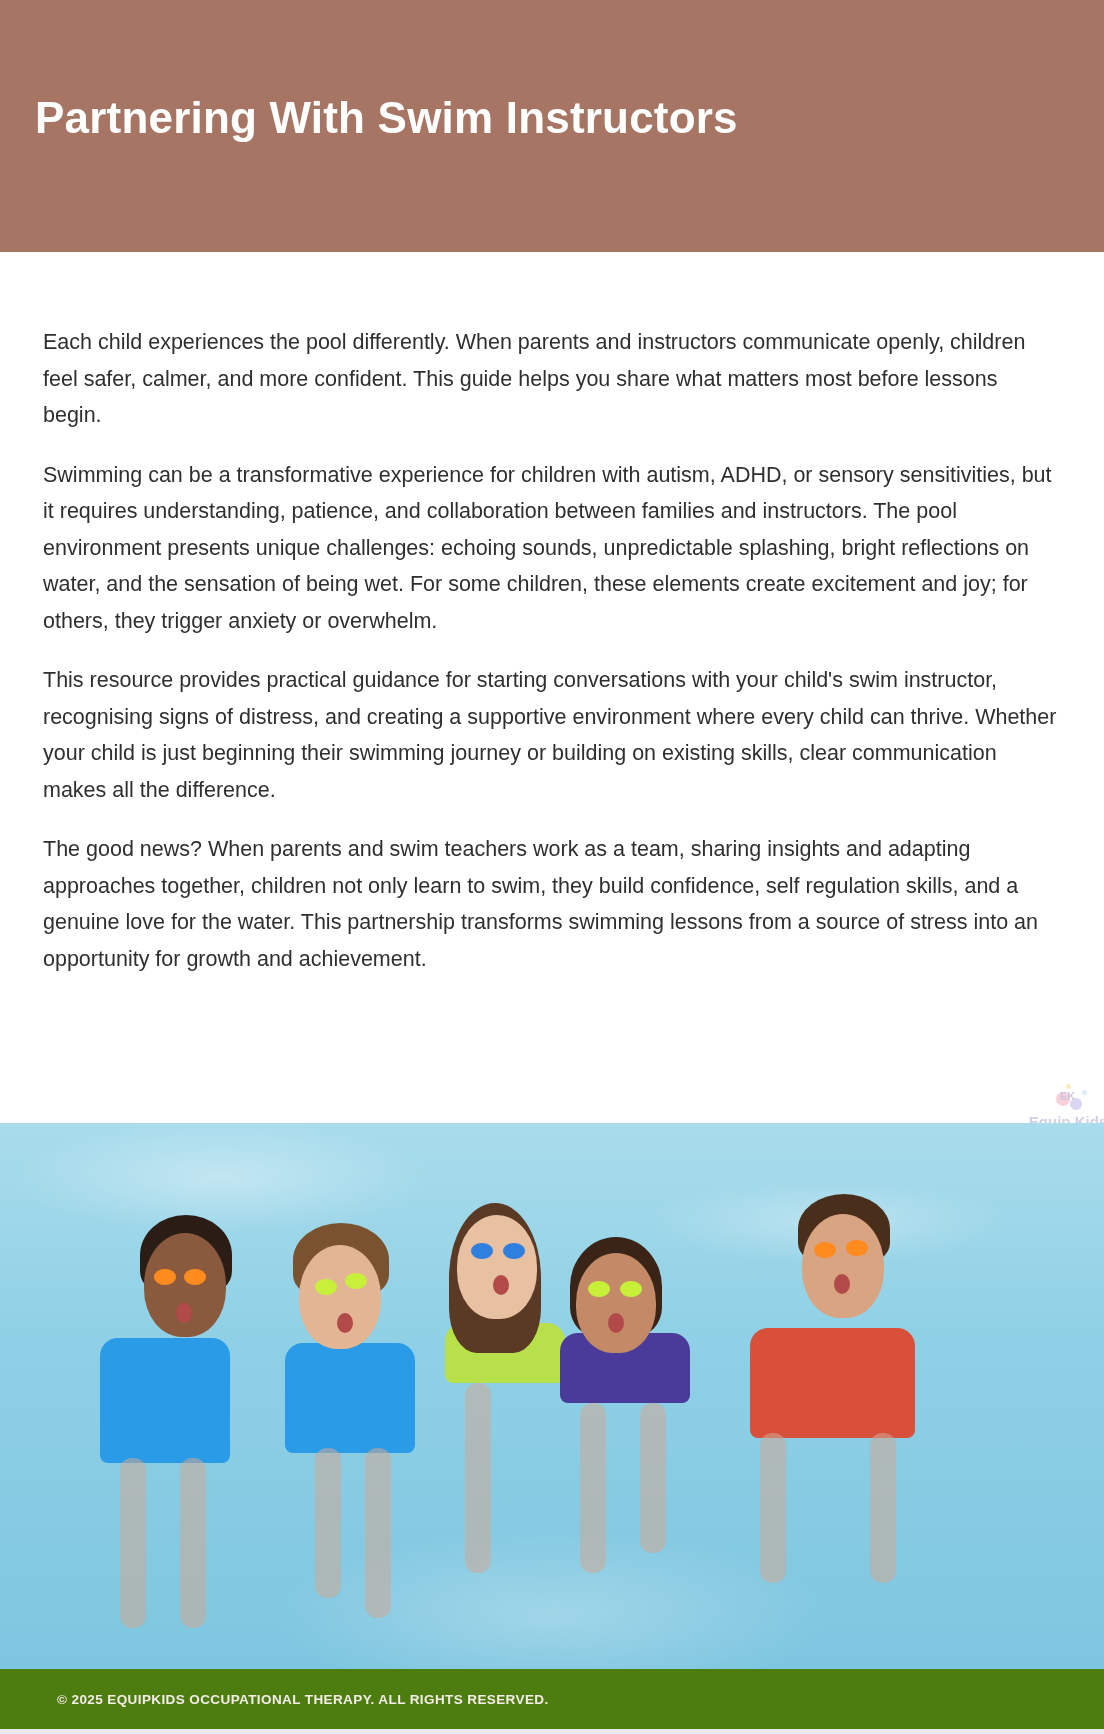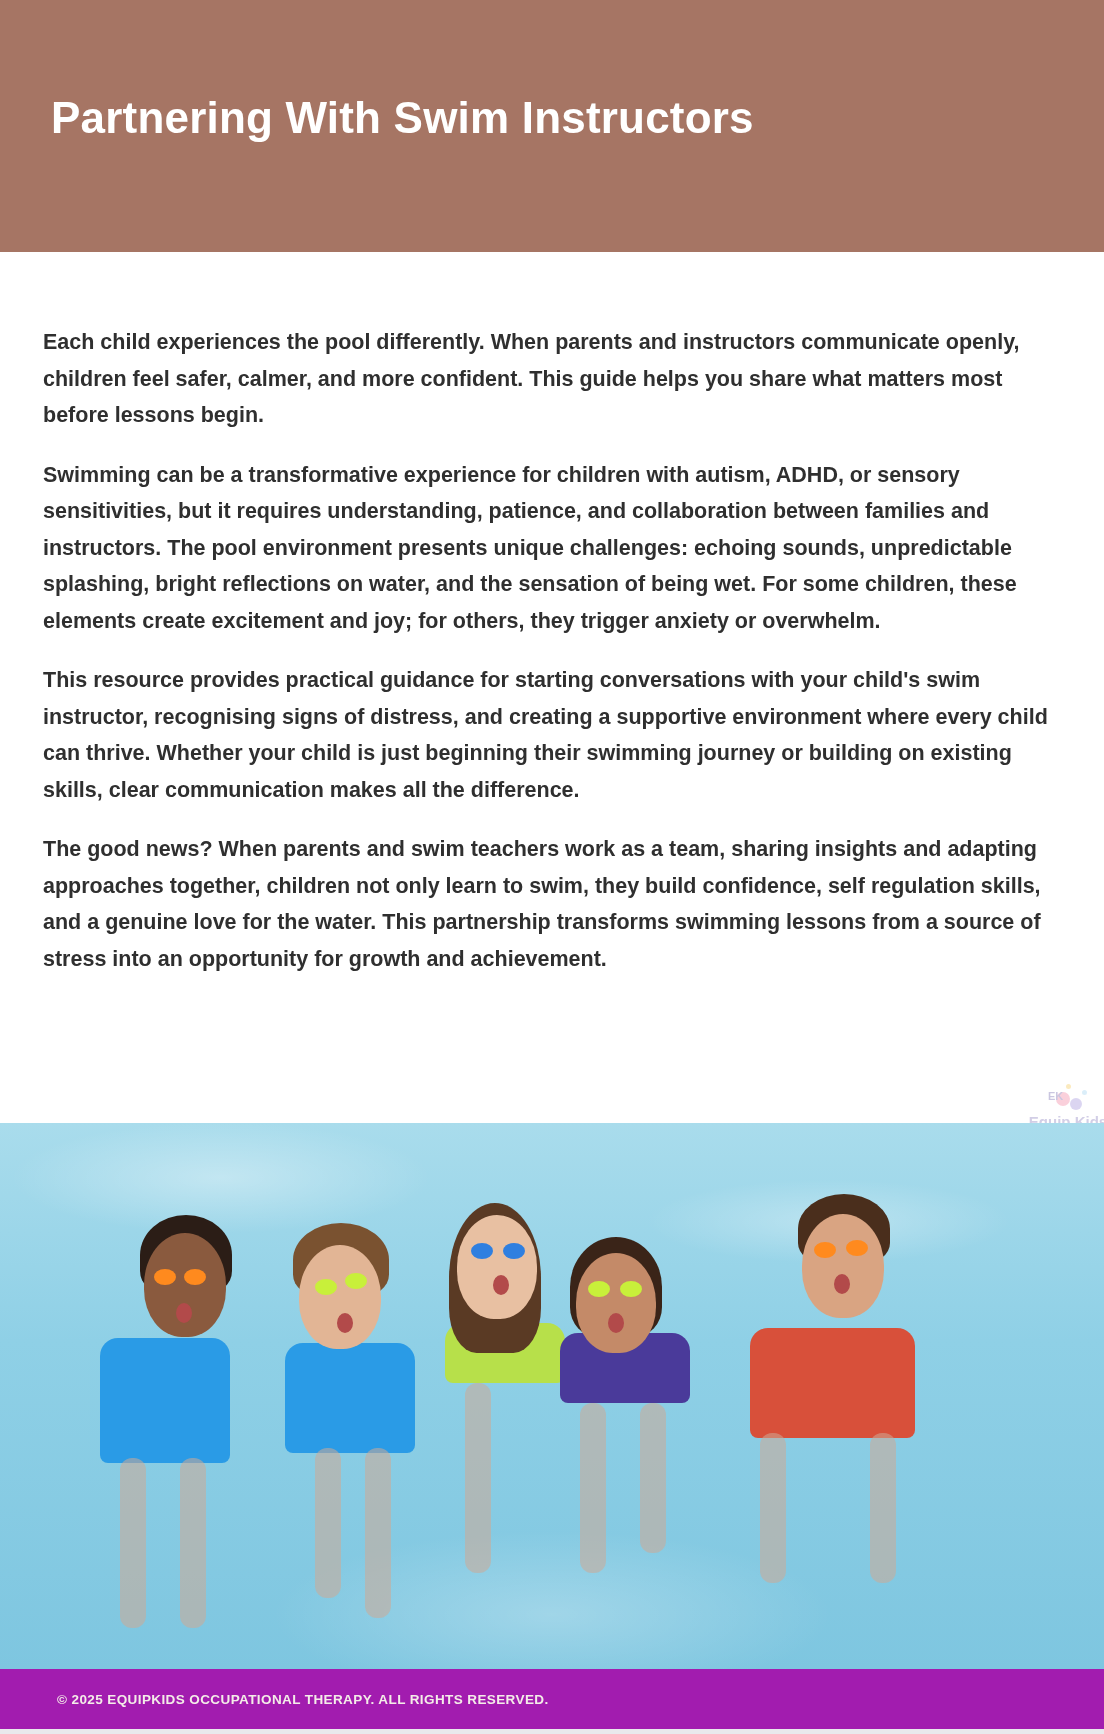--- a/index.html
+++ b/index.html
@@ -4,63 +4,63 @@
 <style>
   html, body { margin: 0; padding: 0; }
   body {
     width: 1104px; height: 1734px; overflow: hidden;
     background: #e9e9ec;
     font-family: "Liberation Sans", "DejaVu Sans", sans-serif;
   }
   .page { width: 1104px; background: #ffffff; position: relative; }
   .header {
     height: 252px; background: #a67564; color: #ffffff;
-    box-sizing: border-box; padding-left: 51px; padding-top: 92px;
+    box-sizing: border-box; padding-left: 35px; padding-top: 92px;
   }
   .header h1 {
     margin: 0; font-size: 44px; font-weight: 700; letter-spacing: 0.2px; line-height: 52px;
   }
   .header .sub {
     margin-top: 18px; margin-left: 2px; font-size: 33px; font-weight: 400; line-height: 40px;
   }
   .content {
     padding: 0 43px; height: 871px; box-sizing: border-box; padding-top: 72px; position: relative;
   }
   .content h2 {
     margin: 0 0 26px 0; font-size: 33px; font-weight: 700; color: #262626; line-height: 42px;
   }
   .content p {
-    margin: 0 0 23px 0; font-size: 21.5px; line-height: 36.5px; color: #2f2f2f; font-weight: bold;
+    margin: 0 0 23px 0; font-size: 21.5px; line-height: 36.5px; color: #2f2f2f;
   }
   .logo {
     position: absolute; right: 0; top: 818px; width: 72px; height: 60px;
     display: flex; flex-direction: column; align-items: center; justify-content: flex-end;
     opacity: 0.35;
   }
   .logo .mark { position: relative; width: 40px; height: 30px; }
   .logo .dot { position: absolute; border-radius: 50%; }
-  .logo .mono { font-size: 11px; font-weight: 700; color: #6b5fa8; position: absolute; left: 0; top: 6px; }
+  .logo .mono { font-size: 11px; font-weight: 700; color: #6b5fa8; position: absolute; left: 12px; top: 6px; }
   .logo .word { font-size: 15px; font-weight: 700; color: #7f74b8; line-height: 16px; white-space: nowrap; }
   .photo {
     height: 546px; width: 1104px; position: relative; overflow: hidden;
     background:
       radial-gradient(ellipse 300px 80px at 20% 10%, rgba(255,255,255,0.35), transparent 70%),
       radial-gradient(ellipse 260px 60px at 75% 18%, rgba(255,255,255,0.3), transparent 70%),
       radial-gradient(ellipse 400px 120px at 50% 90%, rgba(255,255,255,0.25), transparent 70%),
       linear-gradient(180deg, #a9dcec 0%, #8fd0e6 40%, #7ec6e0 100%);
   }
   .kid { position: absolute; }
   .kid .head { position: absolute; border-radius: 50% 50% 46% 46%; }
   .kid .hair { position: absolute; border-radius: 50% 50% 30% 30%; }
   .kid .goggle { position: absolute; width: 22px; height: 16px; border-radius: 50%; top: 0; }
   .kid .mouth { position: absolute; width: 16px; height: 20px; border-radius: 50%; background: #b24a4a; }
   .kid .suit { position: absolute; border-radius: 18px 18px 8px 8px; }
   .kid .leg { position: absolute; width: 26px; background: rgba(206,170,150,0.55); border-radius: 12px; }
   .footer {
-    height: 60px; background: #a21caf; color: #f4ece8; box-sizing: border-box;
+    height: 60px; background: #4d7c0f; color: #f4ece8; box-sizing: border-box;
     padding-left: 57px; display: flex; align-items: center;
     font-size: 13.5px; font-weight: 700; letter-spacing: 0.4px;
   }
 </style>
 </head>
 <body>
 
 <div class="page">
   <header class="header">
     <h1>Partnering With Swim Instructors</h1>

